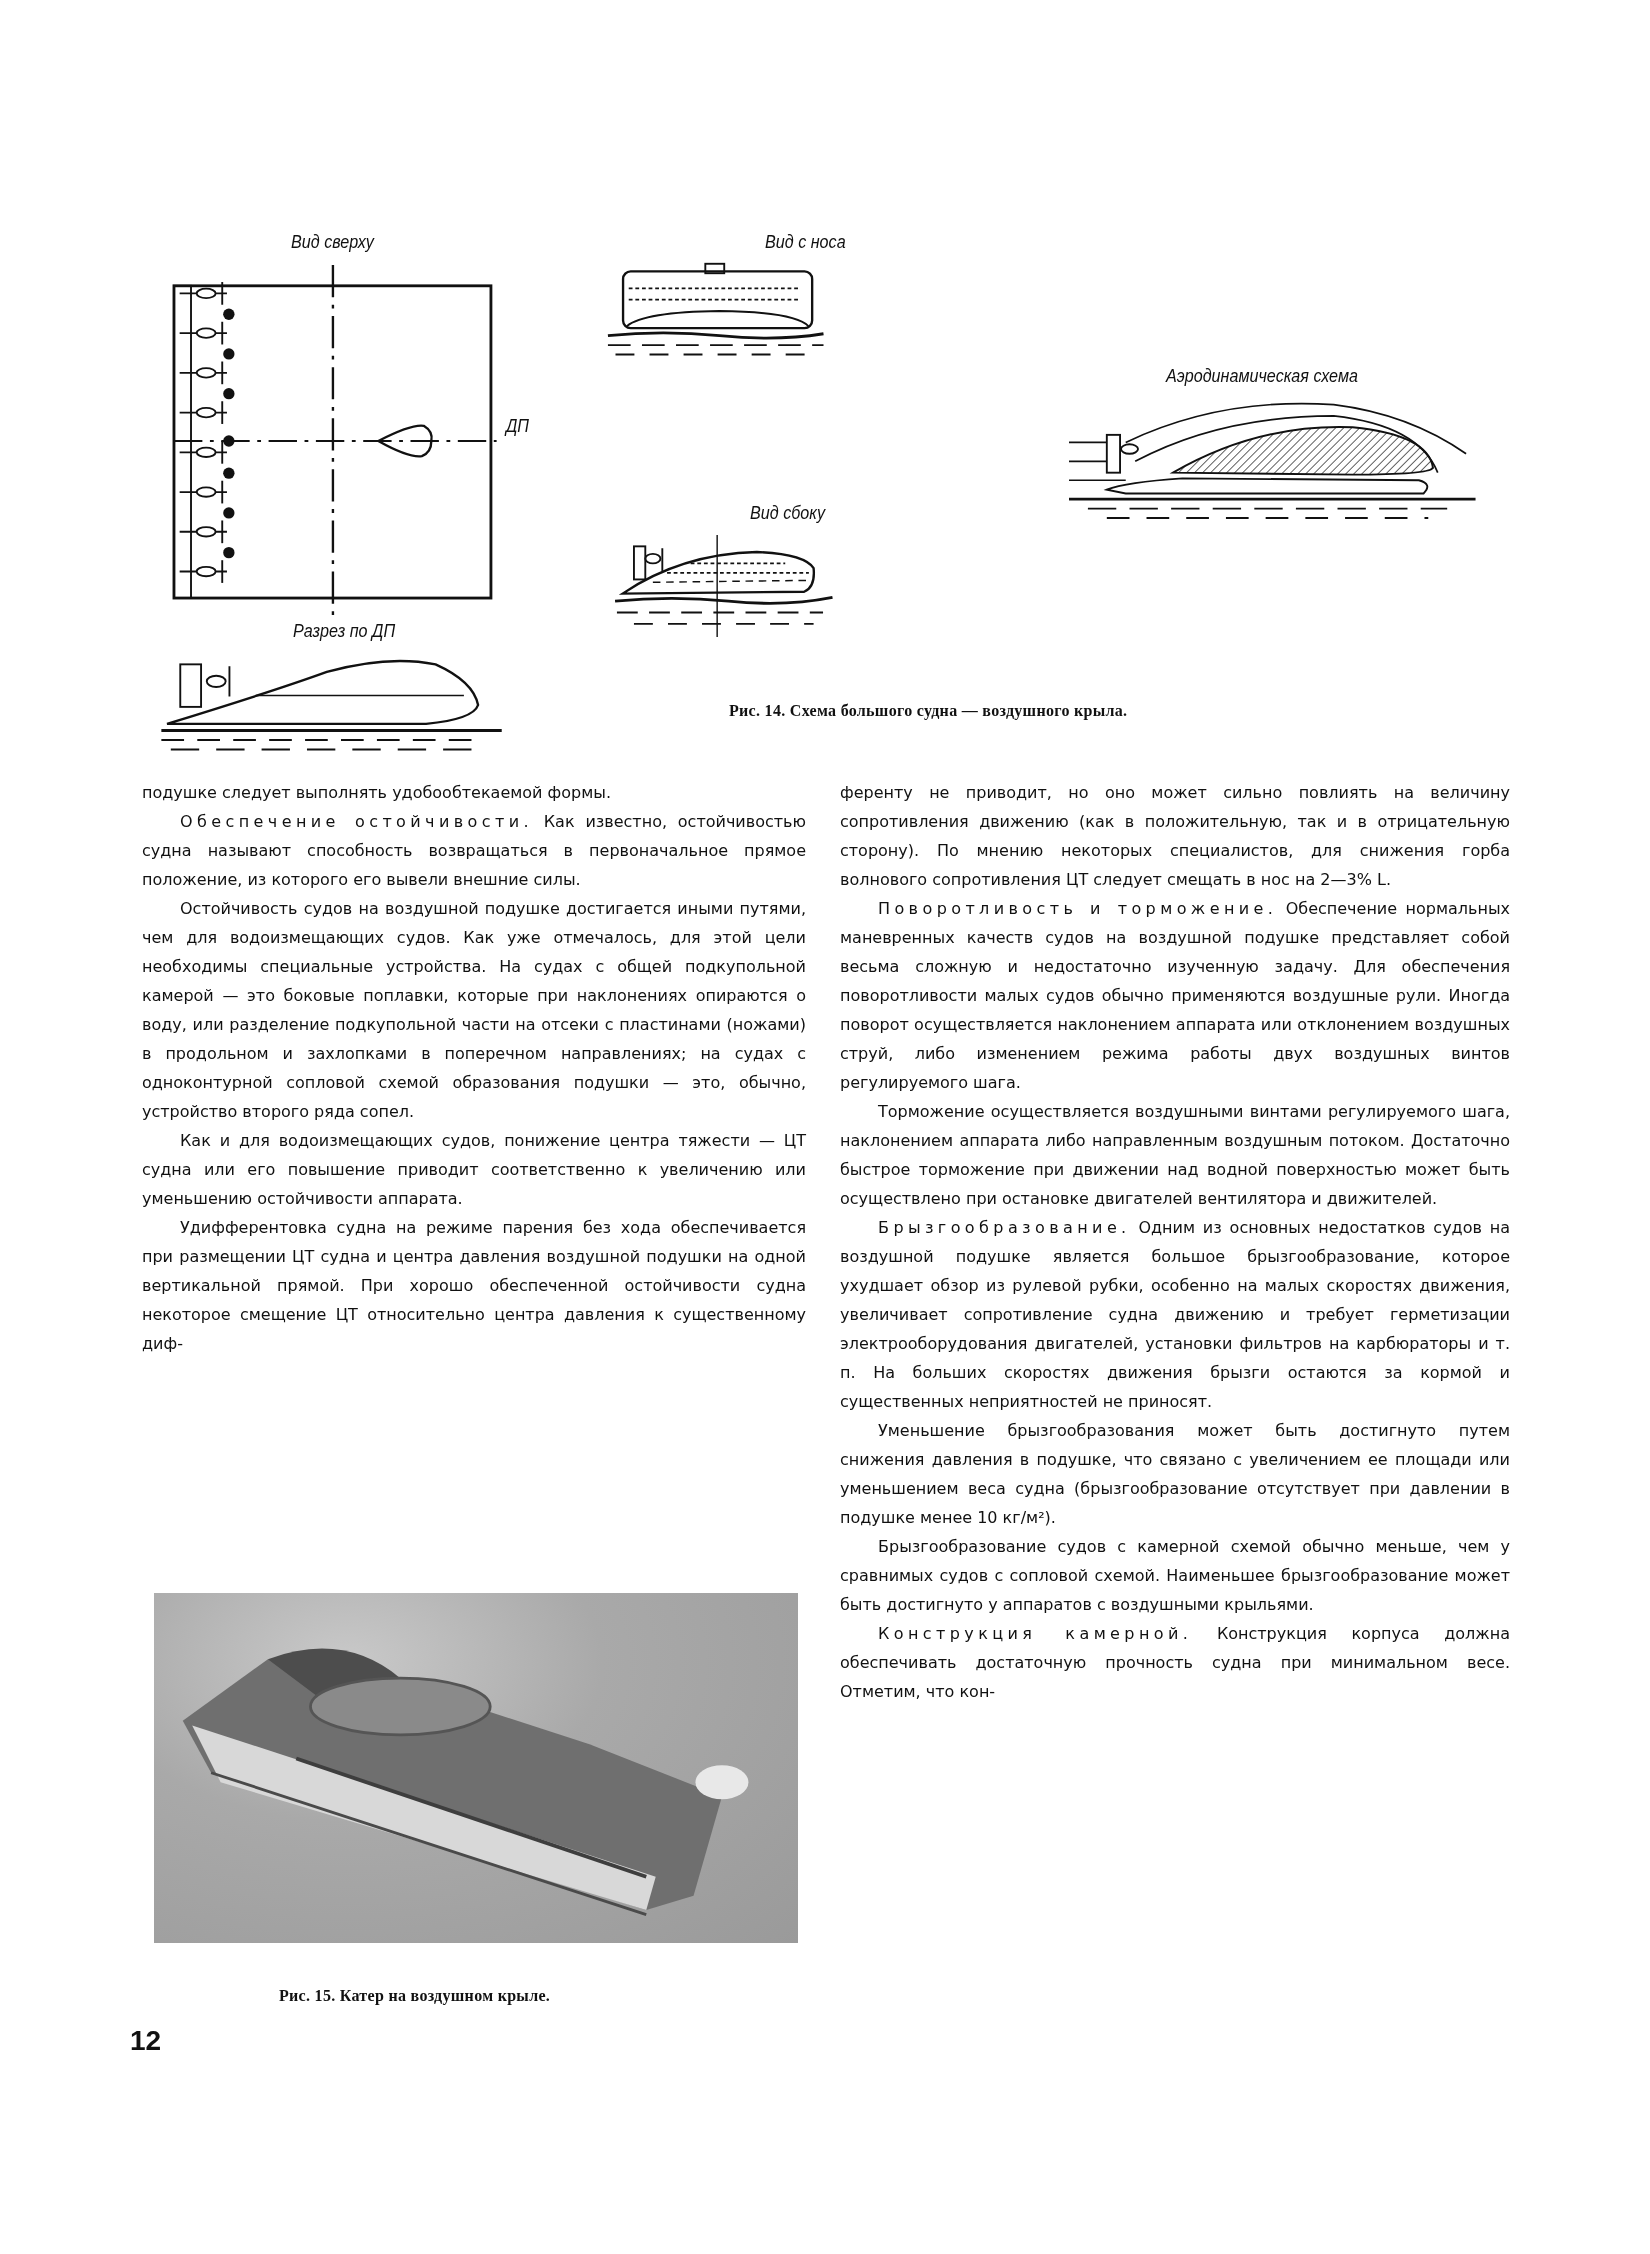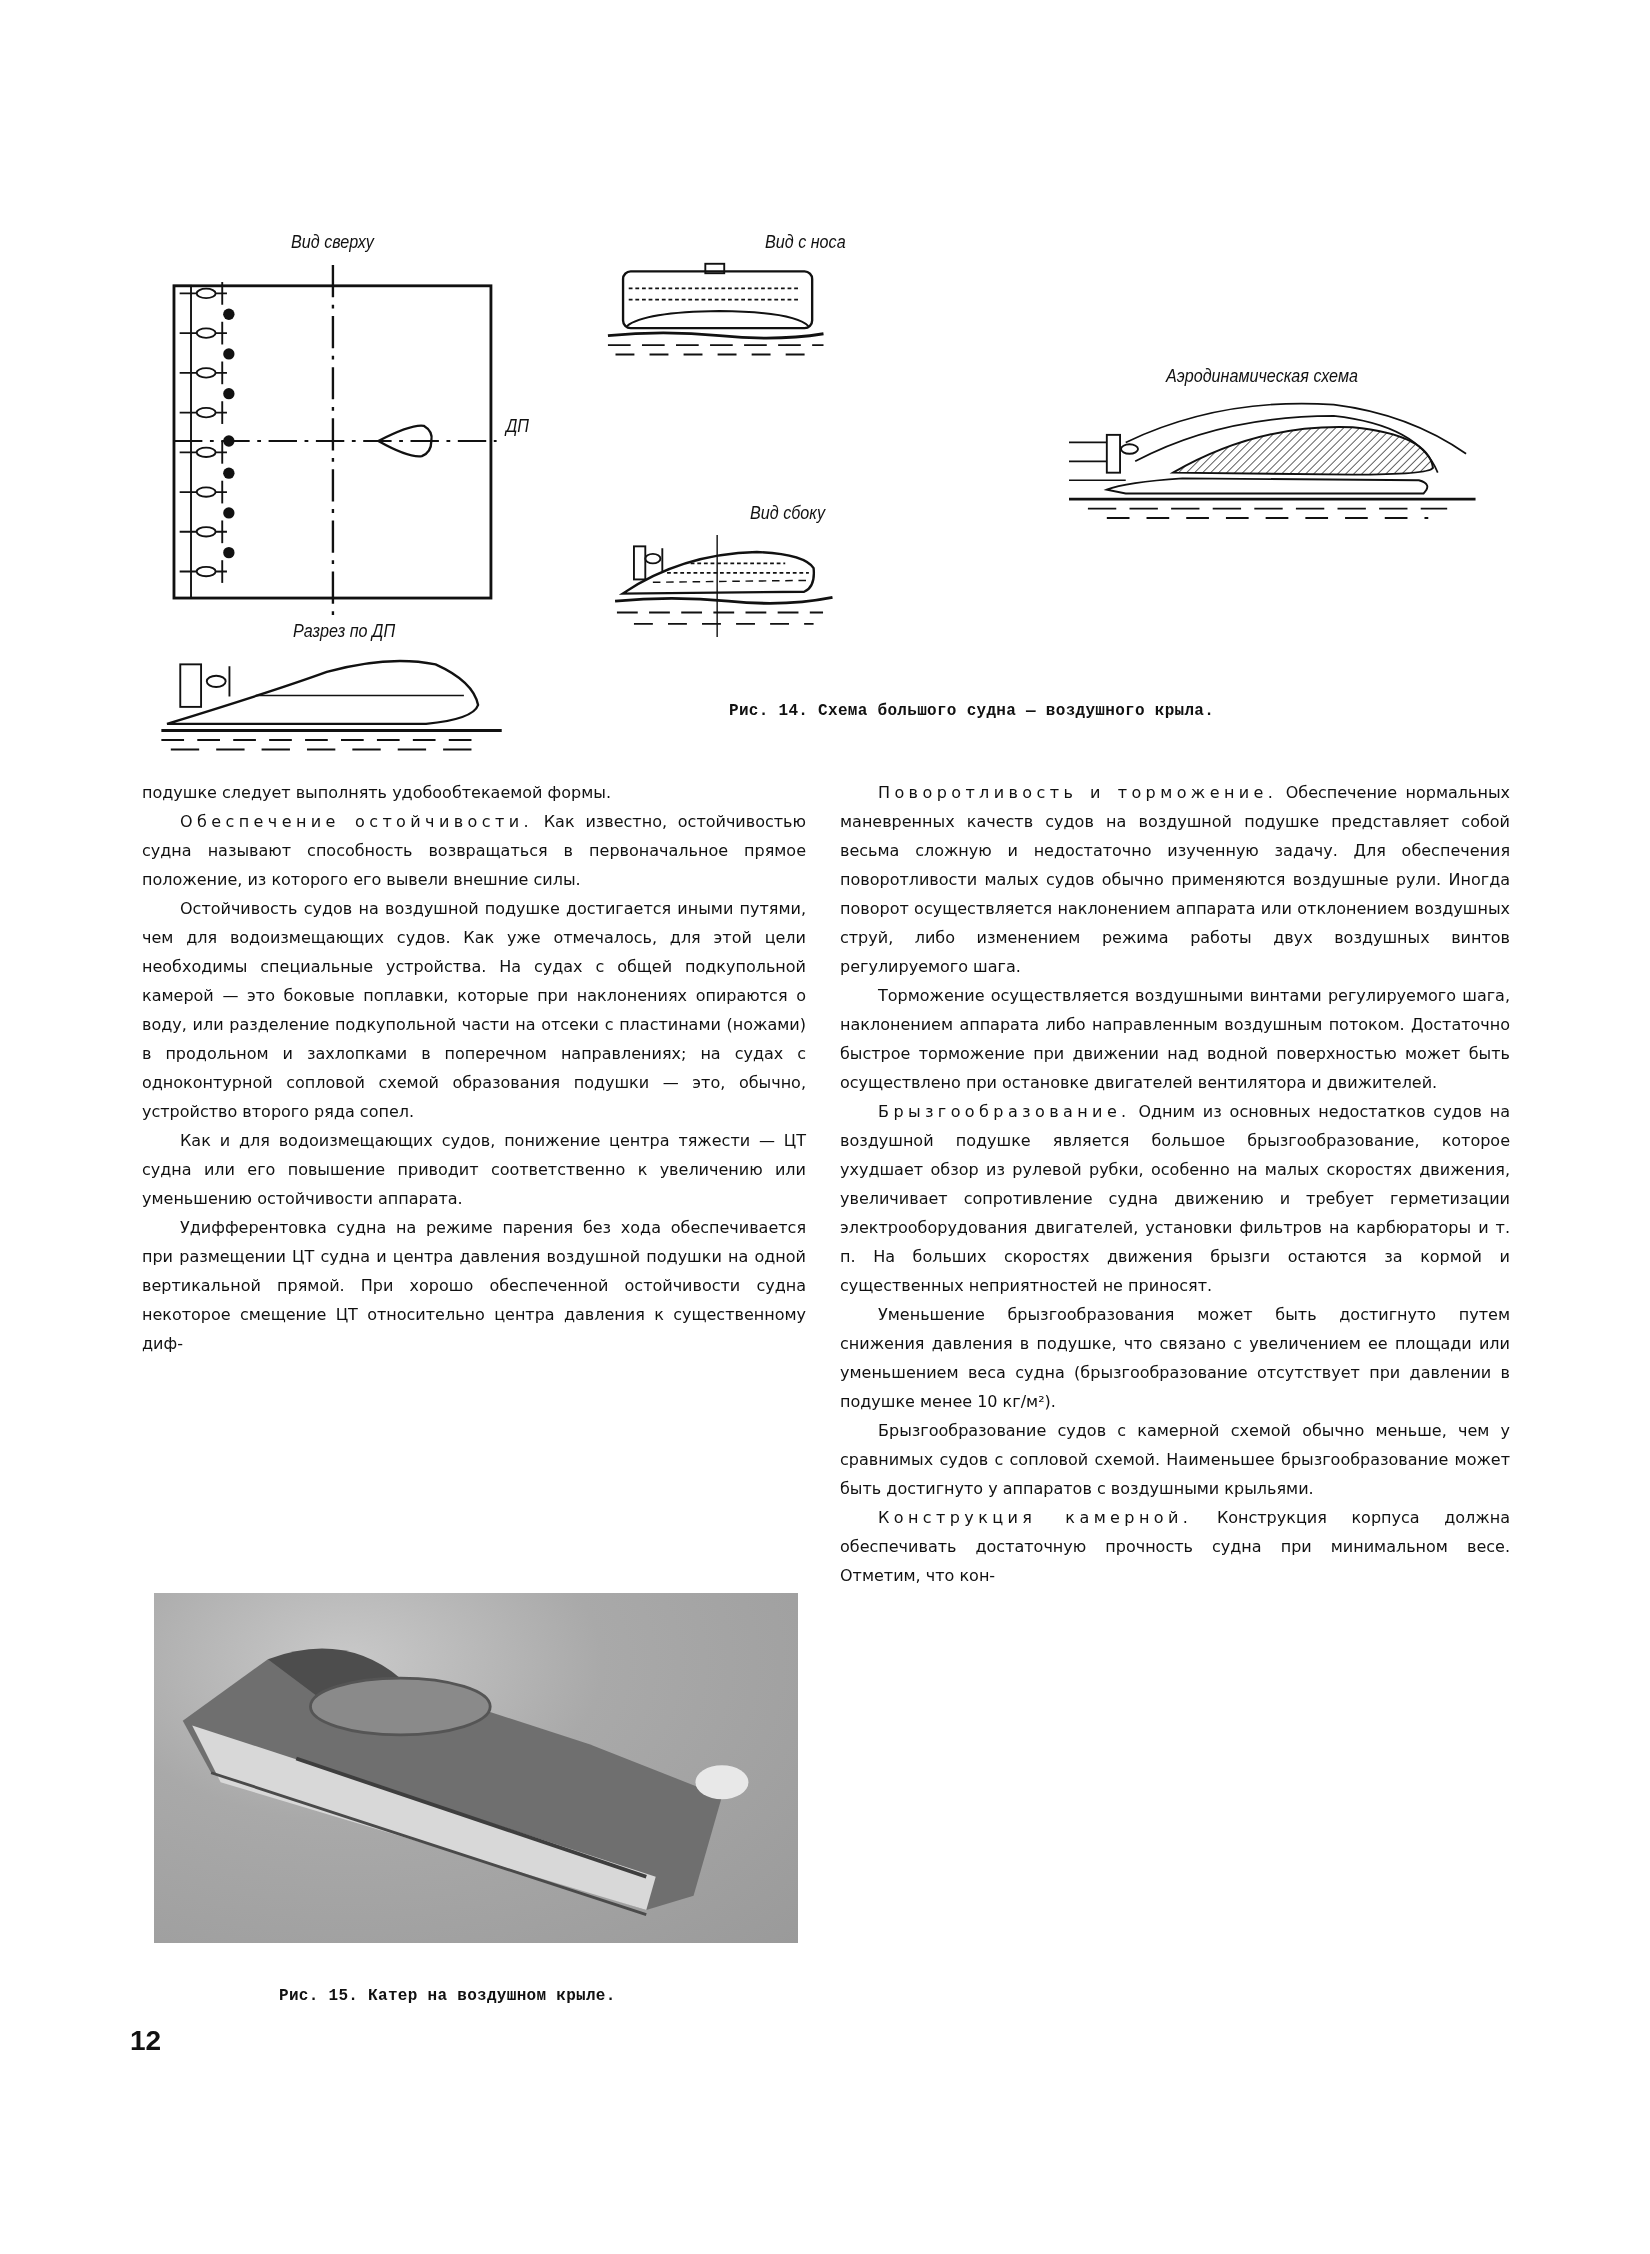--- a/index.html
+++ b/index.html
@@ -1,19 +1,19 @@
 <!DOCTYPE html>
 <html style="font-size:15px"><head>
 <meta charset="utf-8">
 <style>
   html, body { margin: 0; padding: 0; background: #ffffff; }
   body { width: 1650px; height: 2254px; position: relative; overflow: hidden; color: #111; }
   .abs { position: absolute; }
   .label-it { font-family: "Liberation Sans", sans-serif; font-style: italic; font-size: 19px; transform: scaleX(0.85); transform-origin: left top; white-space: nowrap; }
-  .caption { font-family: Liberation Mono, monospace; font-weight: bold; font-size: 16px; letter-spacing: 0.3px; white-space: nowrap; }
+  .caption { font-family: Liberation Serif, serif; font-weight: bold; font-size: 16px; letter-spacing: 0.3px; white-space: nowrap; }
   .col { position: absolute; font-family: "DejaVu Sans", sans-serif; font-size: 16px; line-height: 29px; text-align: justify; hyphens: manual; }
   .col p { margin: 0; text-indent: 38px; }
   .col p.noind { text-indent: 0; }
   .spaced { letter-spacing: 4.4px; }
   .pagenum { font-family: "Liberation Sans", sans-serif; font-weight: bold; font-size: 28px; }
   svg { position: absolute; overflow: visible; }
   .photo { position: absolute; background:
       radial-gradient(ellipse at 30% 20%, #c9c9c9 0%, #a9a9a9 40%, #9a9a9a 100%); }
 </style>
 </head>
@@ -165,20 +165,21 @@
     <path d="M120 70 Q200 40 260 90 L200 130 Z" fill="#4d4d4d"></path>
     <ellipse cx="260" cy="120" rx="95" ry="30" fill="#8a8a8a" stroke="#555" stroke-width="3"></ellipse>
     <ellipse cx="600" cy="200" rx="28" ry="18" fill="#e8e8e8"></ellipse>
     <path d="M150 175 L520 300" stroke="#3e3e3e" stroke-width="4"></path>
     <path d="M60 190 L520 340" stroke="#4a4a4a" stroke-width="3"></path>
   </svg>
 </div>
 <div class="abs caption" style="left:279px; top:1987px;">Рис. 15. Катер на воздушном крыле.</div>
 
 <div class="col" style="left:840px; top:778px; width:670px;">
+  <p class="noind">ференту не приводит, но оно может сильно повлиять на величину сопротивления движению (как в положительную, так и в отрицательную сторону). По мнению некоторых специалистов, для снижения горба волнового сопротивления ЦТ следует смещать в нос на 2—3% L.</p>
   <p><span class="spaced">Поворотливость и торможение.</span><span> Обеспечение нормальных маневренных качеств судов на воздушной подушке представляет собой весьма сложную и недостаточно изученную задачу. Для обеспечения поворотливости малых судов обычно применяются воздушные рули. Иногда поворот осуществляется наклонением аппарата или отклонением воздушных струй, либо изменением режима работы двух воздушных винтов регулируемого шага.</span></p>
   <p>Торможение осуществляется воздушными винтами регулируемого шага, наклонением аппарата либо направленным воздушным потоком. Достаточно быстрое торможение при движении над водной поверхностью может быть осуществлено при остановке двигателей вентилятора и движителей.</p>
   <p><span class="spaced">Брызгообразование.</span><span> Одним из основных недостатков судов на воздушной подушке является большое брызгообразование, которое ухудшает обзор из рулевой рубки, особенно на малых скоростях движения, увеличивает сопротивление судна движению и требует герметизации электрооборудования двигателей, установки фильтров на карбюраторы и т. п. На больших скоростях движения брызги остаются за кормой и существенных неприятностей не приносят.</span></p>
   <p>Уменьшение брызгообразования может быть достигнуто путем снижения давления в подушке, что связано с увеличением ее площади или уменьшением веса судна (брызгообразование отсутствует при давлении в подушке менее 10 кг/м²).</p>
   <p>Брызгообразование судов с камерной схемой обычно меньше, чем у сравнимых судов с сопловой схемой. Наименьшее брызгообразование может быть достигнуто у аппаратов с воздушными крыльями.</p>
   <p><span class="spaced">Конструкция камерной.</span><span> Конструкция корпуса должна обеспечивать достаточную прочность судна при минимальном весе. Отметим, что кон-</span></p>
 </div>
 
 <div class="abs pagenum" style="left:130px; top:2025px;text-align:center;">12</div>
 

